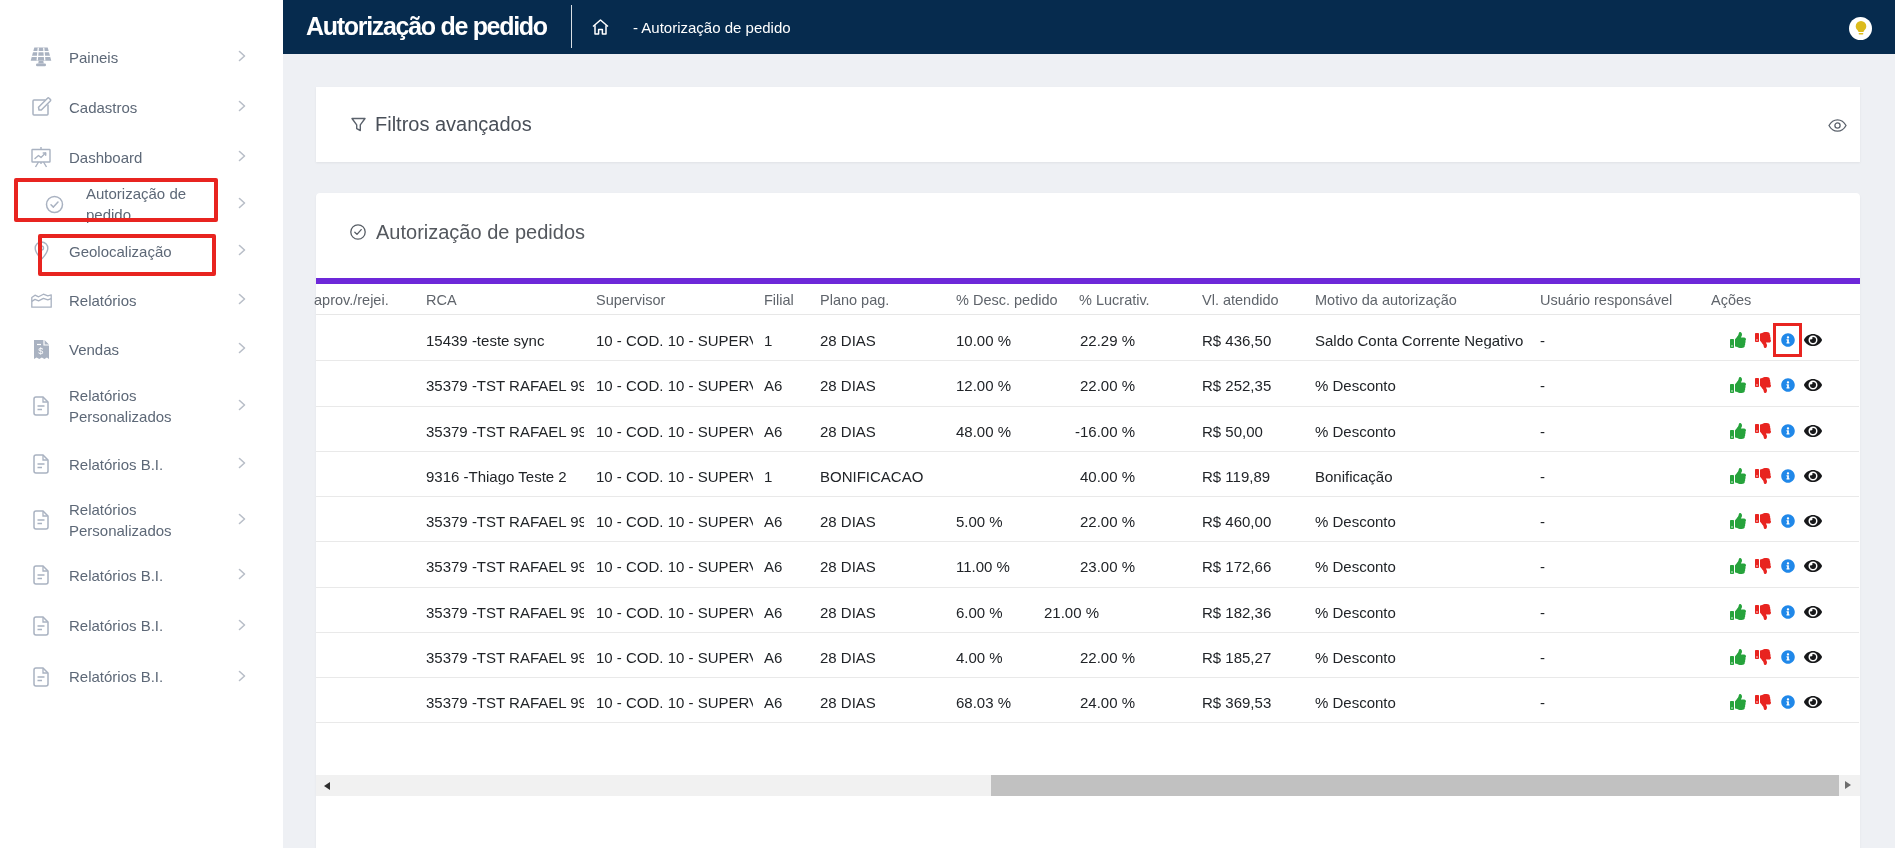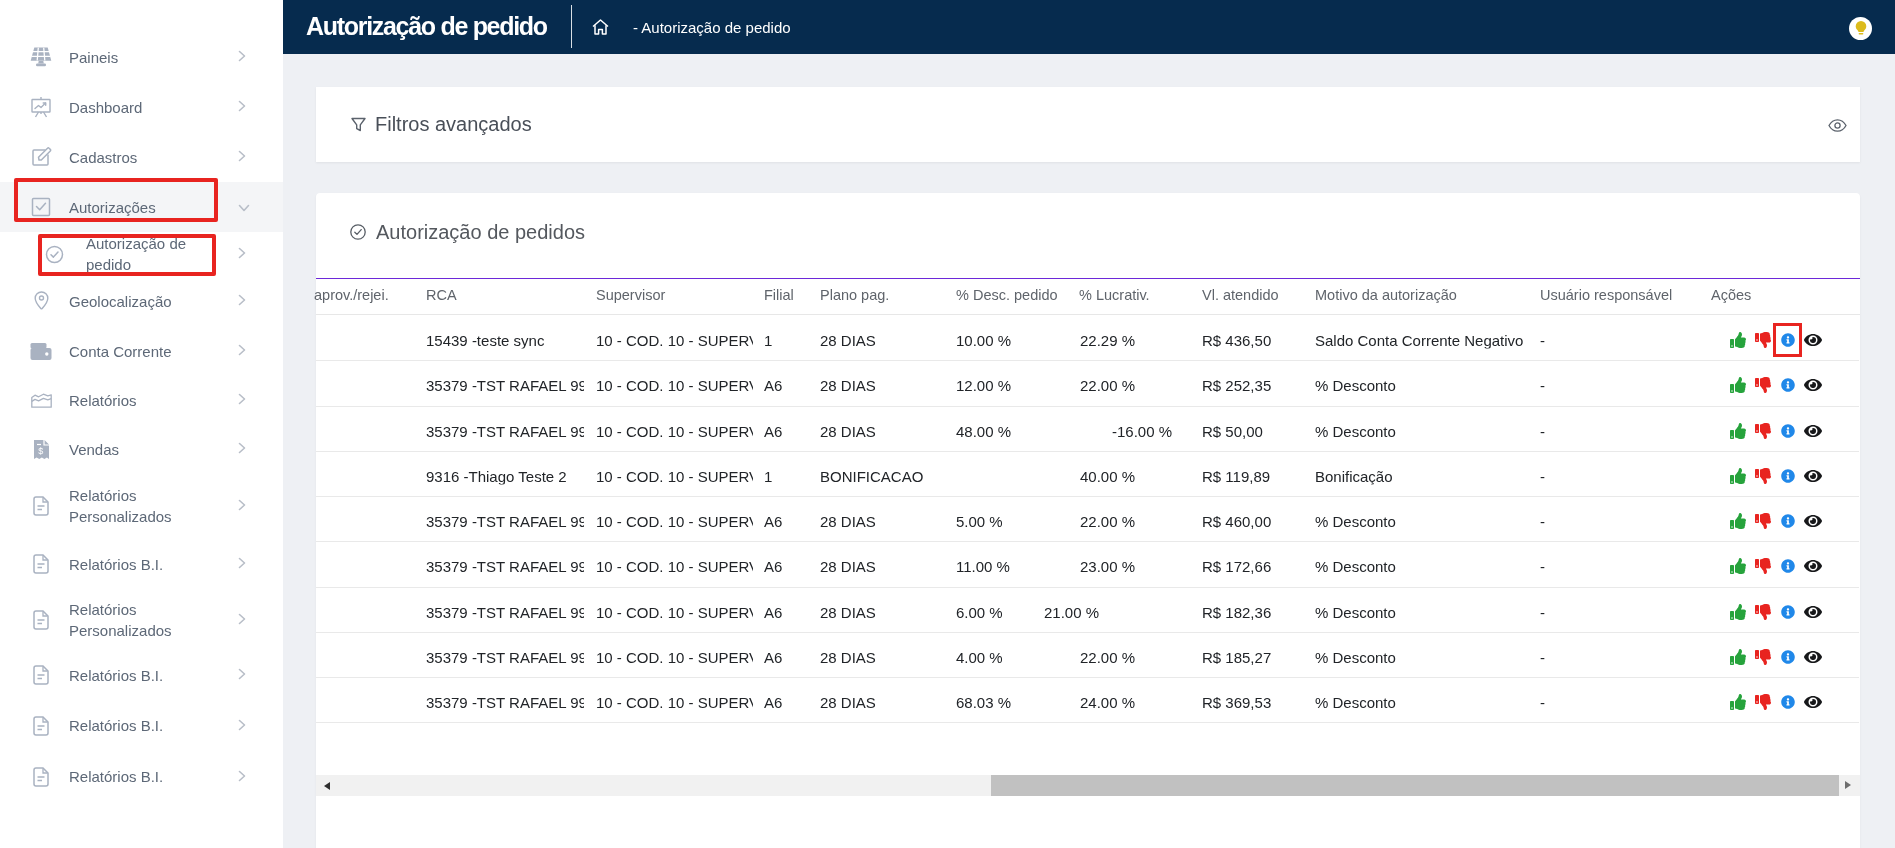--- a/index.html
+++ b/index.html
@@ -39,89 +39,64 @@
           <rect x="7" y="16.6" width="10" height="2.6" rx="1.2" fill="#a9b2c1"></rect>
         </svg>
       </span>
   <span class="lbl">Paineis</span>
   <span class="chev"><svg width="8" height="12" viewBox="0 0 8 12" fill="none" stroke="#b8bec8" stroke-width="1.6" stroke-linecap="round" stroke-linejoin="round">
           <path d="M1.5 1.5 6.5 6l-5 4.5"></path>
         </svg></span>
 </div>
 <div class="mi " style="height:50px">
   <span class="ic">
+        <svg width="21" height="21" viewBox="0 0 21 21" fill="none" stroke="#a9b2c1" stroke-width="1.5">
+          <path d="M14.5 3H3a1 1 0 0 0-1 1v13a1 1 0 0 0 1 1h13a1 1 0 0 0 1-1V7.5"></path>
+          <path d="M8 13l-.5-2.8L16.5 1.2a1.1 1.1 0 0 1 1.6 0l1.2 1.2a1.1 1.1 0 0 1 0 1.6L10.3 13z" stroke-linejoin="round"></path>
+        </svg>
+      </span>
+  <span class="lbl">Cadastros</span>
+  <span class="chev"><svg width="8" height="12" viewBox="0 0 8 12" fill="none" stroke="#b8bec8" stroke-width="1.6" stroke-linecap="round" stroke-linejoin="round">
+          <path d="M1.5 1.5 6.5 6l-5 4.5"></path>
+        </svg></span>
+</div>
+<div class="mi " style="height:50px">
+  <span class="ic">
         <svg width="22" height="22" viewBox="0 0 22 22" fill="none" stroke="#a9b2c1" stroke-width="1.4">
           <rect x="2" y="3.5" width="18" height="12.5" rx="0.5"></rect>
           <path d="M11 1v2.5M11 16v2M5.5 21l3-5M16.5 21l-3-5"></path>
           <path d="M5 12.5l3.5-3 2.5 2 4.5-4.5" stroke-linecap="round" stroke-linejoin="round"></path>
           <path d="M13.2 7h2.5v2.3" stroke-linecap="round" stroke-linejoin="round"></path>
         </svg>
       </span>
   <span class="lbl">Dashboard</span>
   <span class="chev"><svg width="8" height="12" viewBox="0 0 8 12" fill="none" stroke="#b8bec8" stroke-width="1.6" stroke-linecap="round" stroke-linejoin="round">
           <path d="M1.5 1.5 6.5 6l-5 4.5"></path>
         </svg></span>
 </div>
-<div class="mi " style="height:50px">
-  <span class="ic">
-        <svg width="21" height="21" viewBox="0 0 21 21" fill="none" stroke="#a9b2c1" stroke-width="1.5">
-          <path d="M14.5 3H3a1 1 0 0 0-1 1v13a1 1 0 0 0 1 1h13a1 1 0 0 0 1-1V7.5"></path>
-          <path d="M8 13l-.5-2.8L16.5 1.2a1.1 1.1 0 0 1 1.6 0l1.2 1.2a1.1 1.1 0 0 1 0 1.6L10.3 13z" stroke-linejoin="round"></path>
-        </svg>
-      </span>
-  <span class="lbl">Cadastros</span>
-  <span class="chev"><svg width="8" height="12" viewBox="0 0 8 12" fill="none" stroke="#b8bec8" stroke-width="1.6" stroke-linecap="round" stroke-linejoin="round">
-          <path d="M1.5 1.5 6.5 6l-5 4.5"></path>
-        </svg></span>
-</div>
-<div class="mi active-row" style="height:50px">
-  <span class="ic">
-        <svg width="20" height="20" viewBox="0 0 20 20" fill="none" stroke="#a9b2c1" stroke-width="1.5">
-          <rect x="1.5" y="1.5" width="17" height="17" rx="1"></rect>
-          <path d="M5.5 9.5l3.2 3.2 5.8-6.4" stroke-linecap="round" stroke-linejoin="round"></path>
-        </svg>
-      </span>
-  <span class="lbl">Autorizações</span>
-  <span class="chev"><svg width="12" height="8" viewBox="0 0 12 8" fill="none" stroke="#b8bec8" stroke-width="1.6" stroke-linecap="round" stroke-linejoin="round">
-          <path d="M1.5 1.5 6 6.5l4.5-5"></path>
-        </svg></span>
-</div>
 <div class="mi sub" style="height:44px">
   <span class="ic">
         <svg width="19" height="19" viewBox="0 0 19 19" fill="none" stroke="#a9b2c1" stroke-width="1.5">
           <circle cx="9.5" cy="9.5" r="8"></circle>
           <path d="M6 9.7l2.4 2.4 4.6-5" stroke-linecap="round" stroke-linejoin="round"></path>
         </svg>
       </span>
   <span class="lbl">Autorização de<br>pedido</span>
   <span class="chev"><svg width="8" height="12" viewBox="0 0 8 12" fill="none" stroke="#b8bec8" stroke-width="1.6" stroke-linecap="round" stroke-linejoin="round">
           <path d="M1.5 1.5 6.5 6l-5 4.5"></path>
         </svg></span>
 </div>
 <div class="mi " style="height:50px">
   <span class="ic">
         <svg width="15" height="20" viewBox="0 0 15 20" fill="none" stroke="#a9b2c1" stroke-width="1.4">
           <path d="M7.5 1a6.3 6.3 0 0 1 6.3 6.3c0 4-4 8.4-5.7 10.3a.8.8 0 0 1-1.2 0C5.2 15.7 1.2 11.3 1.2 7.3A6.3 6.3 0 0 1 7.5 1z"></path>
           <circle cx="7.5" cy="7" r="2"></circle>
         </svg>
       </span>
   <span class="lbl">Geolocalização</span>
-  <span class="chev"><svg width="8" height="12" viewBox="0 0 8 12" fill="none" stroke="#b8bec8" stroke-width="1.6" stroke-linecap="round" stroke-linejoin="round">
-          <path d="M1.5 1.5 6.5 6l-5 4.5"></path>
-        </svg></span>
-</div>
-<div class="mi " style="height:50px">
-  <span class="ic">
-        <svg width="22" height="17" viewBox="0 0 22 17">
-          <rect x="0.5" y="0" width="16" height="5.5" rx="1.5" fill="#a9b2c1"></rect>
-          <rect x="0.5" y="5" width="21" height="12" rx="2" fill="#a9b2c1"></rect>
-          <circle cx="16.8" cy="11" r="1.7" fill="#fff"></circle>
-        </svg>
-      </span>
-  <span class="lbl">Conta Corrente</span>
   <span class="chev"><svg width="8" height="12" viewBox="0 0 8 12" fill="none" stroke="#b8bec8" stroke-width="1.6" stroke-linecap="round" stroke-linejoin="round">
           <path d="M1.5 1.5 6.5 6l-5 4.5"></path>
         </svg></span>
 </div>
 <div class="mi " style="height:48px">
   <span class="ic">
         <svg width="21" height="15" viewBox="0 0 21 15" fill="none" stroke="#a9b2c1" stroke-width="1.3" stroke-linejoin="round">
           <path d="M0.8 14.2V4.6l3.2-2.4 3.6 1.6 4.8-2.6 4.4 1.6 3.4-1V14.2z"></path>
           <path d="M0.8 8.4l3.2-2 3.6 1.4 4.8-2.4 4.4 1.4 3.4-1.2"></path>
         </svg>
@@ -251,21 +226,21 @@
           <path d="M1 6.5C3 2.8 6 .8 9.5.8s6.5 2 8.5 5.7c-2 3.7-5 5.7-8.5 5.7S3 10.2 1 6.5z"></path>
           <circle cx="9.5" cy="6.5" r="2.6"></circle>
         </svg></div>
 </div>
     <div class="card" style="left:33px;top:139px;width:1544px;height:655px;border-radius:4px 4px 0 0">
 <div style="position:absolute;left:34px;top:31px"><svg width="16" height="16" viewBox="0 0 16 16" fill="none" stroke="#585e66" stroke-width="1.3">
           <circle cx="8" cy="8" r="7.2"></circle>
           <path d="M4.8 8.2l2.2 2.2 4.2-4.8" stroke-linecap="round" stroke-linejoin="round"></path>
         </svg></div>
 <div style="position:absolute;left:60px;top:27.5px;font-size:20px;color:#54585e">Autorização de pedidos</div>
-<div style="position:absolute;left:0;top:84.5px;width:1544px;height:37.5px;border-top:1px solid #6d28d9;border-bottom:1px solid #e7e7e7">
+<div style="position:absolute;left:0;top:84.5px;width:1544px;height:37.5px;border-top:6px solid #6d28d9;border-bottom:1px solid #e7e7e7">
 <span class="hdrcell" style="left:-2px;top:8px">aprov./rejei.</span>
 <span class="hdrcell" style="left:110px;top:8px">RCA</span>
 <span class="hdrcell" style="left:280px;top:8px">Supervisor</span>
 <span class="hdrcell" style="left:448px;top:8px">Filial</span>
 <span class="hdrcell" style="left:504px;top:8px">Plano pag.</span>
 <span class="hdrcell" style="left:640px;top:8px">% Desc. pedido</span>
 <span class="hdrcell" style="left:763px;top:8px">% Lucrativ.</span>
 <span class="hdrcell" style="left:886px;top:8px">Vl. atendido</span>
 <span class="hdrcell" style="left:999px;top:8px">Motivo da autorização</span>
 <span class="hdrcell" style="left:1224px;top:8px">Usuário responsável</span>
@@ -333,21 +308,21 @@
             <path d="M572.52 241.4C518.29 135.59 410.93 64 288 64S57.68 135.64 3.48 241.41a32.35 32.35 0 0 0 0 29.19C57.71 376.41 165.07 448 288 448s230.32-71.64 284.52-177.41a32.35 32.35 0 0 0 0-29.19zM288 400a144 144 0 1 1 144-144 143.93 143.93 0 0 1-144 144zm0-240a95.31 95.31 0 0 0-25.31 3.79 47.85 47.85 0 0 1-66.9 66.9A95.78 95.78 0 1 0 288 160z"></path>
           </svg>
         </span>
 </div>
 <div class="rowline" style="top:213.5px">
 <span class="cell" style="left:110px;width:158px">35379 -TST RAFAEL 99</span>
 <span class="cell" style="left:280px;width:157px">10 - COD. 10 - SUPERVISOR</span>
 <span class="cell" style="left:448px">A6</span>
 <span class="cell" style="left:504px">28 DIAS</span>
 <span class="cell" style="left:640px">48.00 %</span>
-<span class="cell" style="left:796px">-16.00 %</span>
+<span class="cell" style="left:759px">-16.00 %</span>
 <span class="cell" style="left:886px">R$ 50,00</span>
 <span class="cell" style="left:999px;width:212px">% Desconto</span>
 <span class="cell" style="left:1224px;color:#212428">-</span>
 <span class="ricon" style="left:1414px">
           <svg width="16" height="16" viewBox="0 0 512 512" fill="#26a33c">
             <path d="M104 224H24c-13.255 0-24 10.745-24 24v240c0 13.255 10.745 24 24 24h80c13.255 0 24-10.745 24-24V248c0-13.255-10.745-24-24-24zM64 472c-13.255 0-24-10.745-24-24s10.745-24 24-24 24 10.745 24 24-10.745 24-24 24zM384 81.452c0 42.416-25.97 66.208-33.277 94.548h101.723c33.397 0 59.397 27.746 59.553 58.098.084 17.938-7.546 37.249-19.439 49.197l-.11.11c9.836 23.337 8.237 56.037-9.308 79.469 8.681 25.895-.069 57.704-16.382 74.757 4.298 17.598 2.244 32.575-6.148 44.632C440.202 511.587 389.616 512 346.839 512l-2.845-.001c-48.287-.017-87.806-17.598-119.56-31.725-15.957-7.099-36.821-15.887-52.651-16.178-6.54-.12-11.783-5.457-11.783-11.998v-213.77c0-3.2 1.282-6.271 3.558-8.521 39.614-39.144 56.648-80.587 89.117-113.111 14.804-14.832 20.188-37.236 25.393-58.902C282.515 39.293 291.817 0 312 0c24 0 72 8 72 81.452z"></path>
           </svg>
         </span>
 <span class="ricon" style="left:1439px">
           <svg width="16" height="16" viewBox="0 0 512 512" fill="#e82420">

